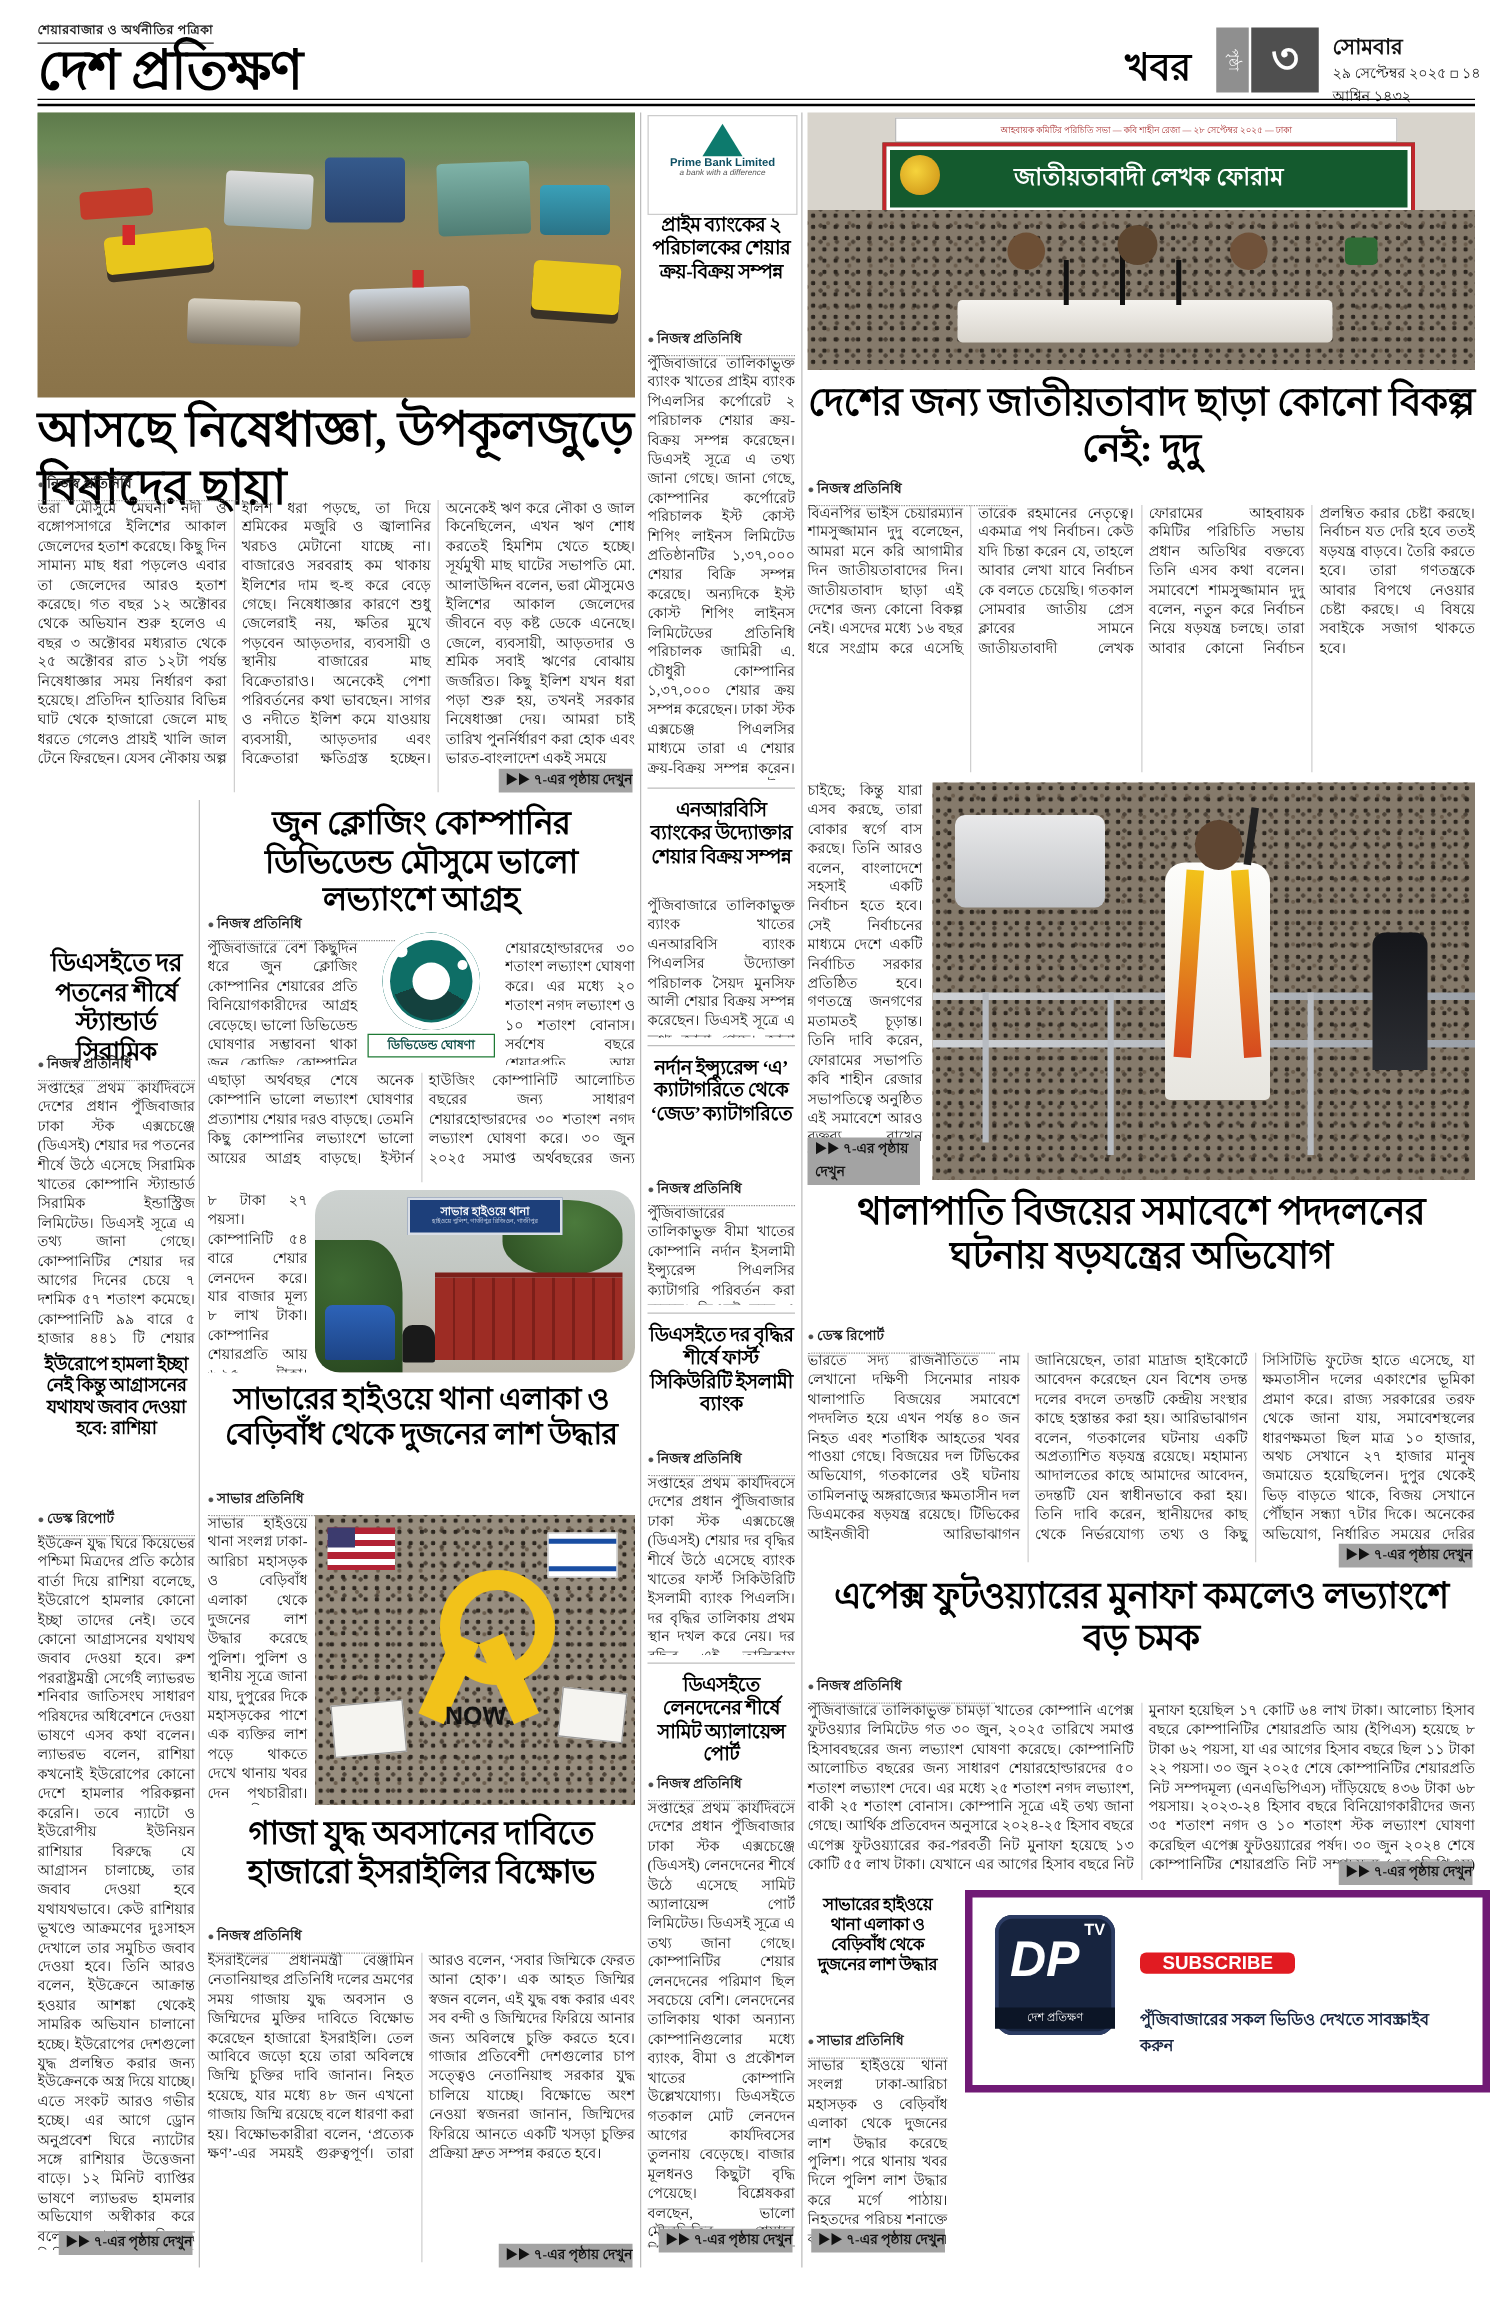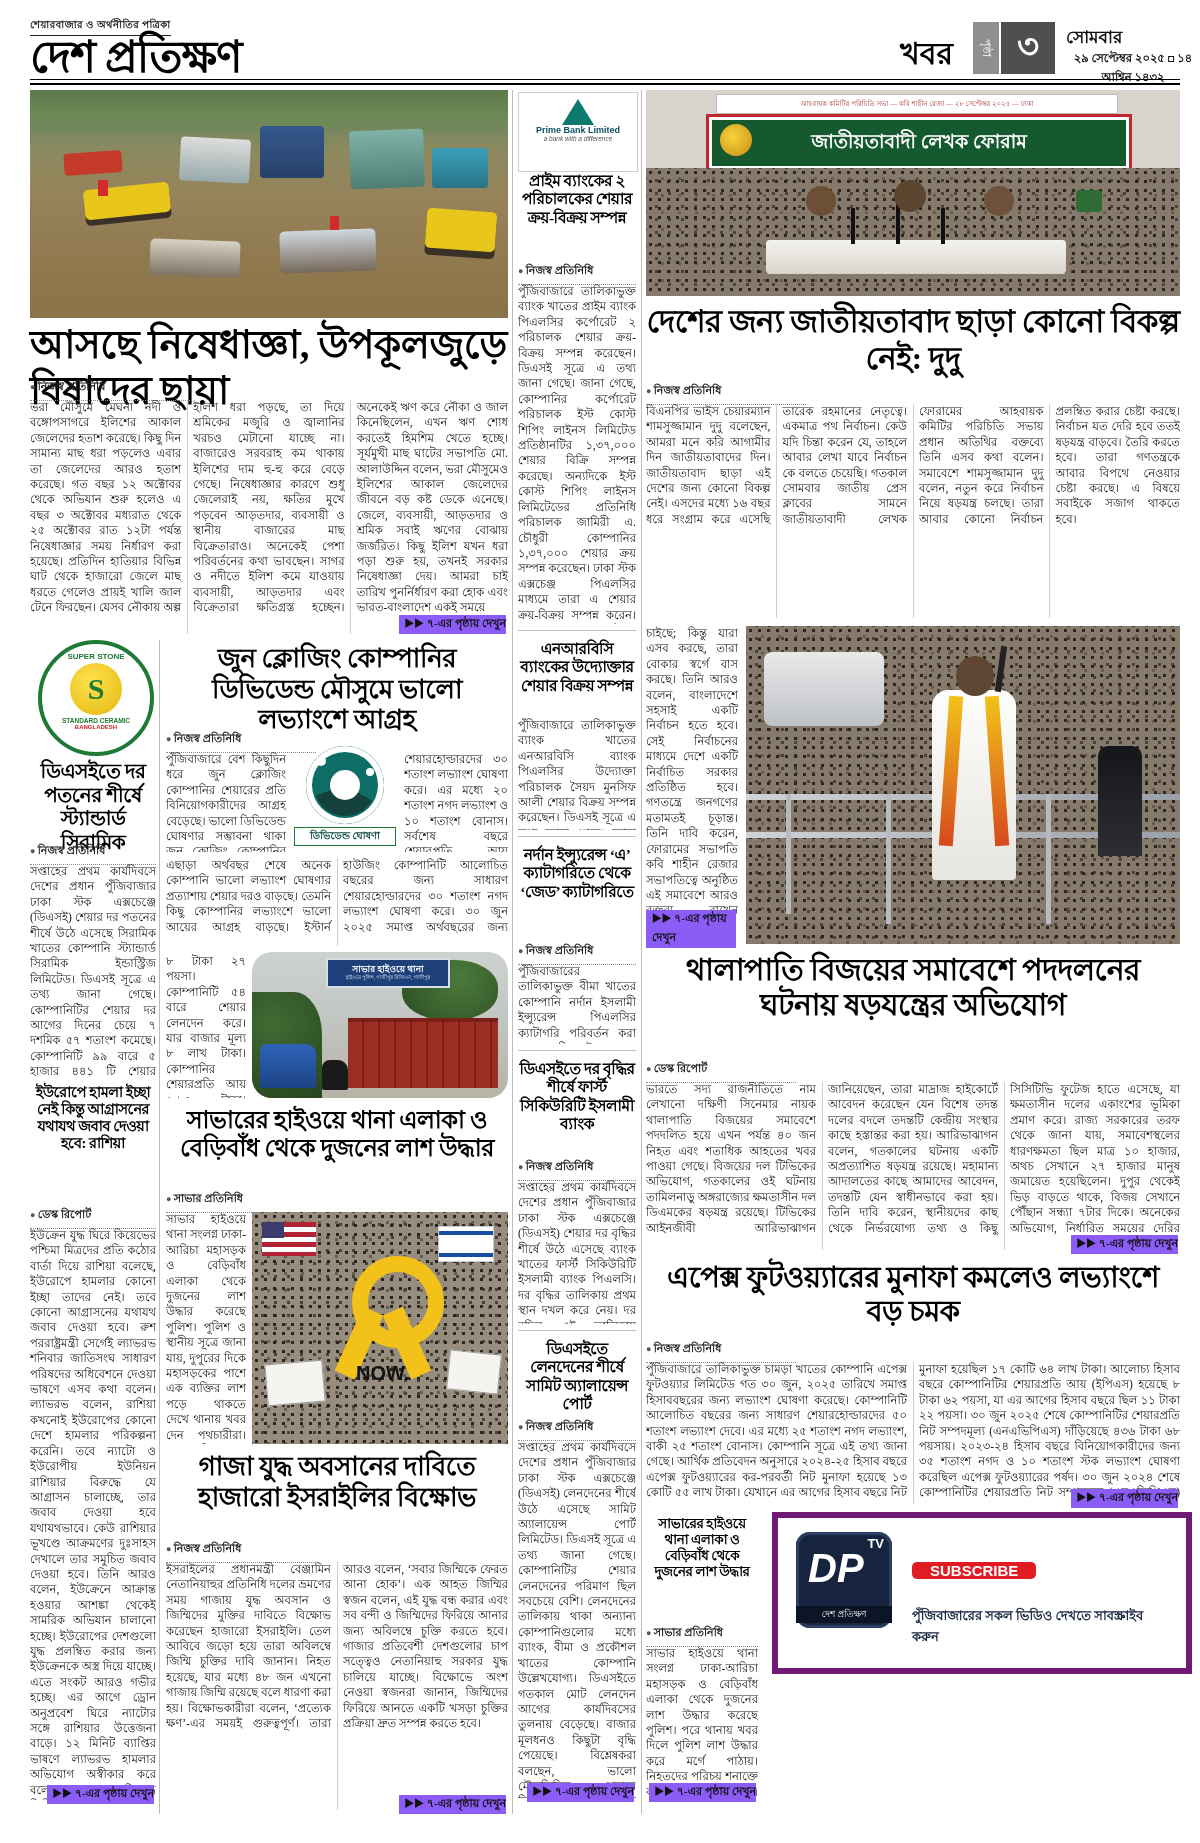--- a/index.html
+++ b/index.html
@@ -7,32 +7,32 @@
         font-family:"Liberation Serif",serif;color:#111;overflow:hidden;}
   .abs{position:absolute;}
   
   .mast-tagline{font-size:10px;font-weight:700;letter-spacing:.5px;color:#222;border-bottom:1px solid #222;display:inline-block;padding-bottom:1px;}
   .mast-name{font-size:44px;font-weight:800;line-height:1;color:#000;letter-spacing:-1px;}
   .section-word{font-size:30px;font-weight:800;color:#000;}
   .pg-strip{background:#8f8f8f;color:#fff;writing-mode:vertical-rl;text-orientation:mixed;
             font-size:11px;display:flex;align-items:center;justify-content:center;}
   .pg-num{background:#4f4f4f;color:#fff;font-size:34px;font-weight:800;display:flex;align-items:center;justify-content:center;}
   .day{font-size:17px;font-weight:800;}
-  .date{font-size:11.5px;font-weight:700;text-align:center;}
+  .date{font-size:11.5px;font-weight:400;}
   .rule{background:#000;}
   
   .headline{font-weight:800;color:#000;text-align:center;line-height:1.18;letter-spacing:-.5px;}
   .headline.left{text-align:left;}
   .byline{font-size:11px;font-weight:700;color:#222;border-bottom:1px dotted #888;padding-bottom:3px;}
   .byline::before{content:"● ";color:#555;font-size:9px;}
   .body{font-size:11.5px;line-height:1.34;text-align:justify;overflow:hidden;color:#141414;}
   .cols2{column-count:2;column-gap:12px;column-rule:1px solid #cfcfcf;}
   .cols3{column-count:3;column-gap:12px;column-rule:1px solid #cfcfcf;}
   .cols4{column-count:4;column-gap:12px;column-rule:1px solid #cfcfcf;}
-  .cont{position:absolute;right:2px;bottom:0;background:#8b5cf6;font-size:11px;font-weight:800;padding-left:6px;}
+  .cont{position:absolute;right:2px;bottom:0;background:#a3a3a3;font-size:11px;font-weight:800;padding-left:6px;}
   .vsep{position:absolute;width:0;border-left:1px solid #bdbdbd;}
   .hsep{position:absolute;height:0;border-top:1px solid #bdbdbd;}
   
   .photo{position:absolute;overflow:hidden;background:#999;}
   .dotcrowd{background-color:#857a6b;
     background-image:radial-gradient(#2c261f 1.6px,transparent 2px),radial-gradient(#4c4237 1.5px,transparent 1.9px),radial-gradient(#6a5c4c 1.4px,transparent 1.8px);
     background-size:9px 9px,13px 13px,17px 17px;background-position:0 0,4px 6px,8px 2px;}
   
   .adbox{position:absolute;border:6px solid #701a75;background:#fff;}
   .sub-btn{background:#e11b22;color:#fff;font-family:"Liberation Sans",sans-serif;font-weight:800;
@@ -178,27 +178,20 @@
     <div class="abs" style="left:18px;top:14px;width:96px;height:96px;background:#17243f;border-radius:14px;box-shadow:inset 0 0 0 3px #2c3c63;">
       <span style="position:absolute;left:12px;top:14px;color:#fff;font-family:'Liberation Sans',sans-serif;font-weight:800;font-size:40px;font-style:italic;">DP</span>
       <span style="position:absolute;right:8px;top:4px;color:#fff;font-family:'Liberation Sans',sans-serif;font-weight:800;font-size:13px;">TV</span>
       <span style="position:absolute;left:0;right:0;bottom:5px;text-align:center;color:#fff;font-size:9px;background:#0c1526;padding:1px 0;">দেশ প্রতিক্ষণ</span>
     </div>
     <div class="abs sub-btn" style="left:134px;top:44px;">SUBSCRIBE</div>
     <div class="abs" style="left:134px;top:88px;width:258px;font-size:13px;font-weight:700;color:#17243f;">পুঁজিবাজারের সকল ভিডিও দেখতে সাবস্ক্রাইব করুন</div>
   </div>
 
 
-  <div class="abs" style="left:38px;top:640px;width:108px;height:108px;border-radius:50%;border:4px solid #1e7a34;background:#fff;text-align:center;">
-    <div style="font-family:'Liberation Sans',sans-serif;font-size:8px;font-weight:800;color:#1e7a34;margin-top:8px;">SUPER STONE</div>
-    <div style="width:52px;height:52px;margin:2px auto;border-radius:50%;background:radial-gradient(circle at 40% 35%,#ffe14d,#e3b80f);display:flex;align-items:center;justify-content:center;
-         font-family:'Liberation Serif',serif;font-weight:800;font-size:30px;color:#1e7a34;">S</div>
-    <div style="font-family:'Liberation Sans',sans-serif;font-size:6.5px;font-weight:800;color:#1e7a34;">STANDARD CERAMIC</div>
-    <div style="font-family:'Liberation Sans',sans-serif;font-size:6px;font-weight:700;color:#c2252b;">BANGLADESH</div>
-  </div>
   <div class="abs headline" style="left:30px;top:760px;width:126px;font-size:20px;">ডিএসইতে দর পতনের শীর্ষে স্ট্যান্ডার্ড সিরামিক</div>
   <div class="abs byline" style="left:30px;top:842px;width:126px;">নিজস্ব প্রতিনিধি</div>
   <div class="abs body" style="left:30px;top:864px;width:126px;height:212px;">সপ্তাহের প্রথম কার্যদিবসে দেশের প্রধান পুঁজিবাজার ঢাকা স্টক এক্সচেঞ্জে (ডিএসই) শেয়ার দর পতনের শীর্ষে উঠে এসেছে সিরামিক খাতের কোম্পানি স্ট্যান্ডার্ড সিরামিক ইন্ডাস্ট্রিজ লিমিটেড। ডিএসই সূত্রে এ তথ্য জানা গেছে। কোম্পানিটির শেয়ার দর আগের দিনের চেয়ে ৭ দশমিক ৫৭ শতাংশ কমেছে। কোম্পানিটি ৯৯ বারে ৫ হাজার ৪৪১ টি শেয়ার লেনদেন করে। যার বাজার মূল্য ৪ লাখ টাকা। তালিকায় দ্বিতীয় স্থানে থাকা কোম্পানিটির শেয়ার দর কমেছে ৬ দশমিক ৫৫ শতাংশ। কোম্পানিটি ২ হাজার ২৬৩ বারে ১৫ লাখ ২৫ হাজার ৩৩৩ টি শেয়ার লেনদেন করে। যার বাজার মূল্য ৩ কোটি ৪০ লাখ টাকা। তালিকায় তৃতীয় স্থানে থাকা মিথুন নিটিংয়ের শেয়ার দর আগের দিনের চেয়ে ৬ দশমিক ৫৫ শতাংশ কমেছে। কোম্পানিটি ৯৩ বারে ১ হাজার ৯৯০ টি শেয়ার লেনদেন করে। যার বাজার মূল্য ৮ লাখ টাকা। তালিকায় থাকা অন্যান্য কোম্পানিগুলোর মধ্যে: সিএপিএম বিডিবিএল মিউচুয়াল ফান্ড ওয়ানের ৬.২৩ শতাংশ, নর্দান ইসলামী ইন্স্যুরেন্সের ৫.৬৩ শতাংশ, জাহিন স্পিনিংয়ের ৫.৫৬ শতাংশ, এটলাস বাংলাদেশের ৫.২১ শতাংশ, ইনফরমেশন সার্ভিসেসের ৫.১৫ শতাংশ, আইসিবি এএমসিএল সেকেন্ড মিউচুয়াল ফান্ডের ৫.০০ শতাংশ এবং সিলকো ফার্মাসিউটিক্যালসের ৪.৮০ শতাংশ দর কমেছে।</div>
 
   <div class="abs headline" style="left:30px;top:1084px;width:126px;font-size:14.5px;">ইউরোপে হামলা ইচ্ছা নেই কিন্তু আগ্রাসনের যথাযথ জবাব দেওয়া হবে: রাশিয়া</div>
   <div class="abs byline" style="left:30px;top:1206px;width:126px;">ডেস্ক রিপোর্ট</div>
   <div class="abs body" style="left:30px;top:1228px;width:126px;height:572px;">ইউক্রেন যুদ্ধ ঘিরে কিয়েভের পশ্চিমা মিত্রদের প্রতি কঠোর বার্তা দিয়ে রাশিয়া বলেছে, ইউরোপে হামলার কোনো ইচ্ছা তাদের নেই। তবে কোনো আগ্রাসনের যথাযথ জবাব দেওয়া হবে। রুশ পররাষ্ট্রমন্ত্রী সের্গেই ল্যাভরভ শনিবার জাতিসংঘ সাধারণ পরিষদের অধিবেশনে দেওয়া ভাষণে এসব কথা বলেন। ল্যাভরভ বলেন, রাশিয়া কখনোই ইউরোপের কোনো দেশে হামলার পরিকল্পনা করেনি। তবে ন্যাটো ও ইউরোপীয় ইউনিয়ন রাশিয়ার বিরুদ্ধে যে আগ্রাসন চালাচ্ছে, তার জবাব দেওয়া হবে যথাযথভাবে। কেউ রাশিয়ার ভূখণ্ডে আক্রমণের দুঃসাহস দেখালে তার সমুচিত জবাব দেওয়া হবে। তিনি আরও বলেন, ইউক্রেনে আক্রান্ত হওয়ার আশঙ্কা থেকেই সামরিক অভিযান চালানো হচ্ছে। ইউরোপের দেশগুলো যুদ্ধ প্রলম্বিত করার জন্য ইউক্রেনকে অস্ত্র দিয়ে যাচ্ছে। এতে সংকট আরও গভীর হচ্ছে। এর আগে ড্রোন অনুপ্রবেশ ঘিরে ন্যাটোর সঙ্গে রাশিয়ার উত্তেজনা বাড়ে। ১২ মিনিট ব্যাপ্তির ভাষণে ল্যাভরভ হামলার অভিযোগ অস্বীকার করে বলেন, আমাদের বিরুদ্ধে ভিত্তিহীন অভিযোগ তোলা হচ্ছে। অথচ ইউরোপীয় নেতারা যুদ্ধকে উসকে দিচ্ছেন। তিনি বলেন, অস্ত্র বিরতির আলোচনায় রাশিয়া কখনো অনাগ্রহী ছিল না। কিন্তু পশ্চিমারা আলোচনার পরিবেশ নষ্ট করছে। জাতিসংঘে দেওয়া ভাষণে ইউক্রেন সংকট নিরসনে সংলাপের ওপর গুরুত্ব দেন রুশ পররাষ্ট্রমন্ত্রী।</div>
   <div class="abs" style="left:30px;top:1228px;width:126px;height:576px;pointer-events:none;">
     <span class="cont">▶▶ ৭-এর পৃষ্ঠায় দেখুন</span>
   </div>

